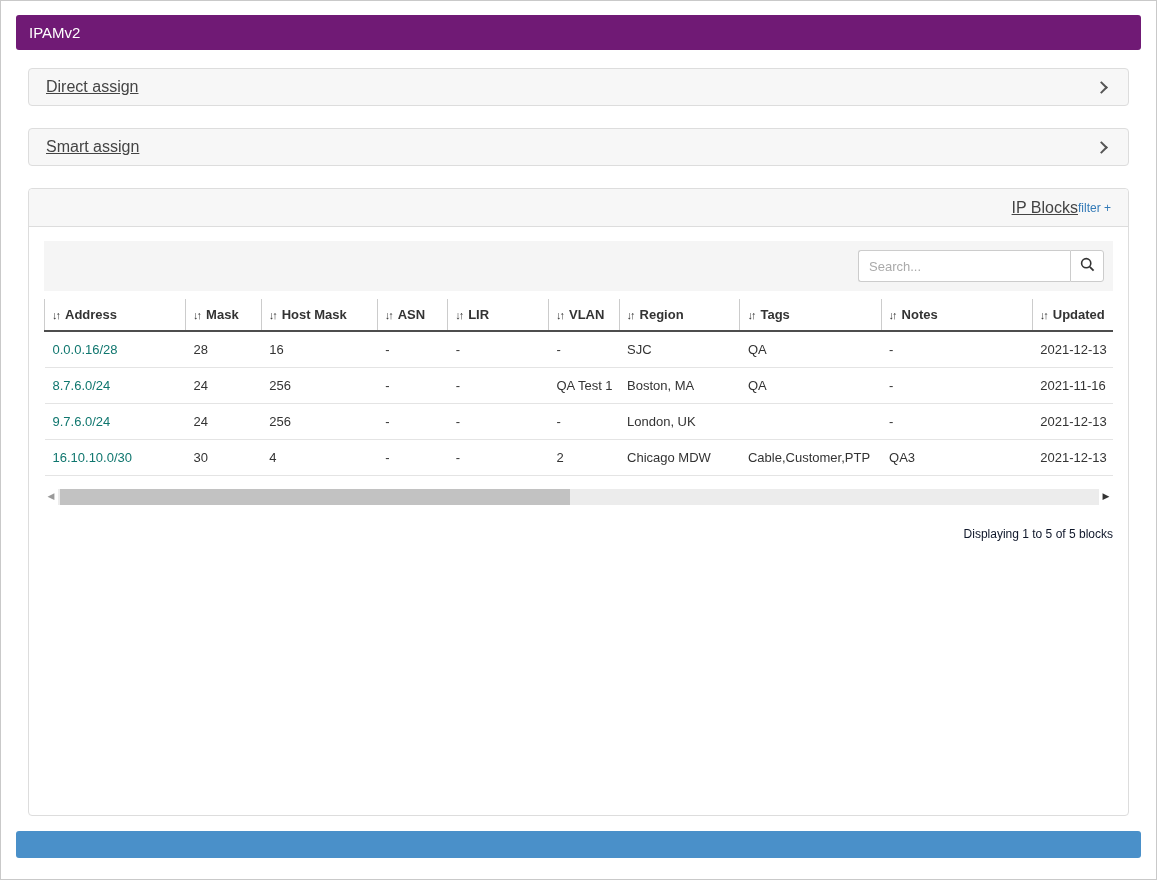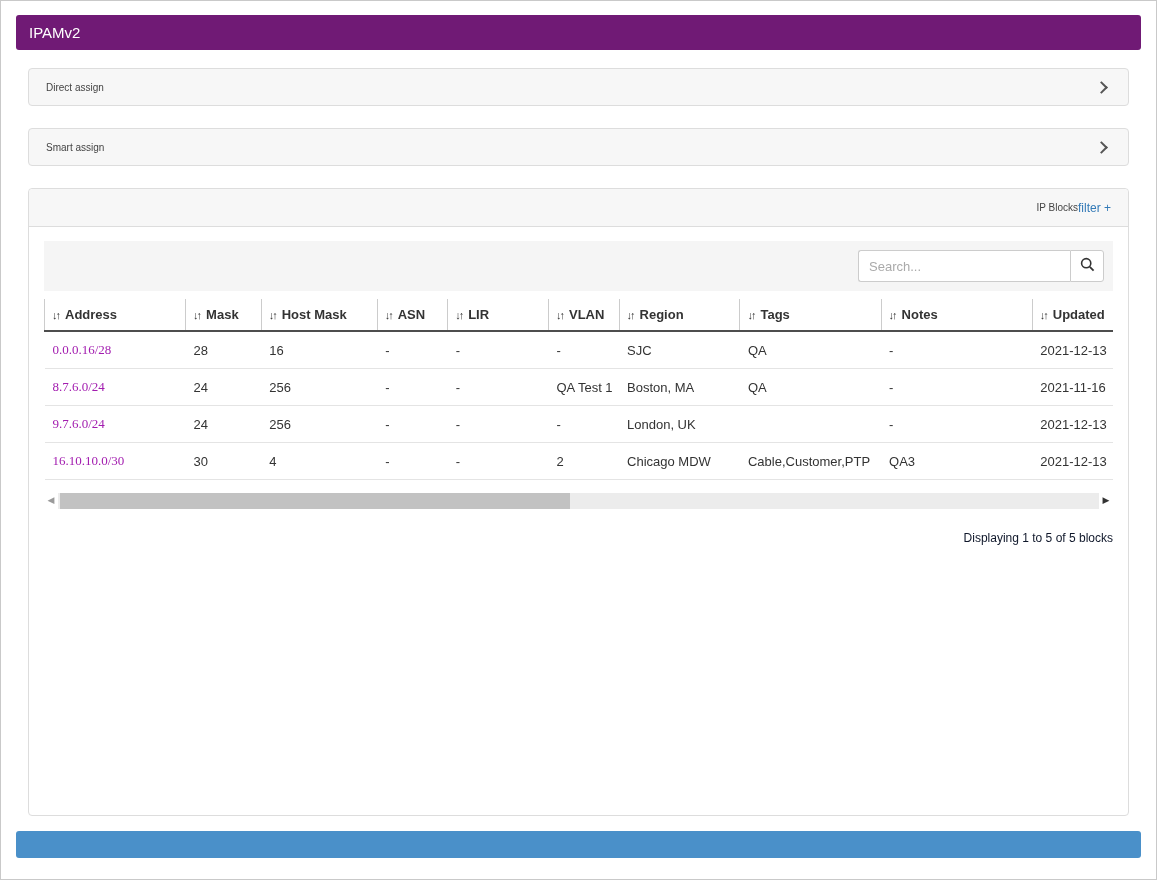--- a/index.html
+++ b/index.html
@@ -26,21 +26,21 @@
   .collapsible {
     background:#f7f7f7;
     border:1px solid #ddd;
     border-radius:4px;
     height:38px;
     display:flex; align-items:center; justify-content:space-between;
     padding:0 17px;
     margin-bottom:22px;
     cursor:pointer;
   }
-  .panel-title { font-size:10px; color:#444; }
+  .panel-title { font-size:16px; color:#444;text-decoration:underline; }
   .chev {
     width:9px; height:9px;
     border-top:2px solid #555; border-right:2px solid #555;
     transform:rotate(45deg);
     margin-right:5px;
     flex:none;
   }
 
   .block-panel {
     border:1px solid #ddd;
@@ -110,21 +110,21 @@
     margin-right:6px;
     font-weight:bold;
     font-size:11px;
     color:#333;
   }
   table.blocks td {
     padding:10px 4px 10px 8px;
     border-bottom:1px solid #e4e4e4;
     white-space:nowrap; overflow:hidden;
   }
-  table.blocks td a { color:#a21caf; text-decoration:none; cursor:pointer;font-family:Liberation Serif, serif; }
+  table.blocks td a { color:#0f766e; text-decoration:none; cursor:pointer; }
 
   .hscroll {
     margin-top:12px;
     height:17px;
     display:flex; align-items:center;
   }
   .sb-arrow {
     width:14px; height:17px;
     font-size:9px; line-height:17px;
     text-align:center;

